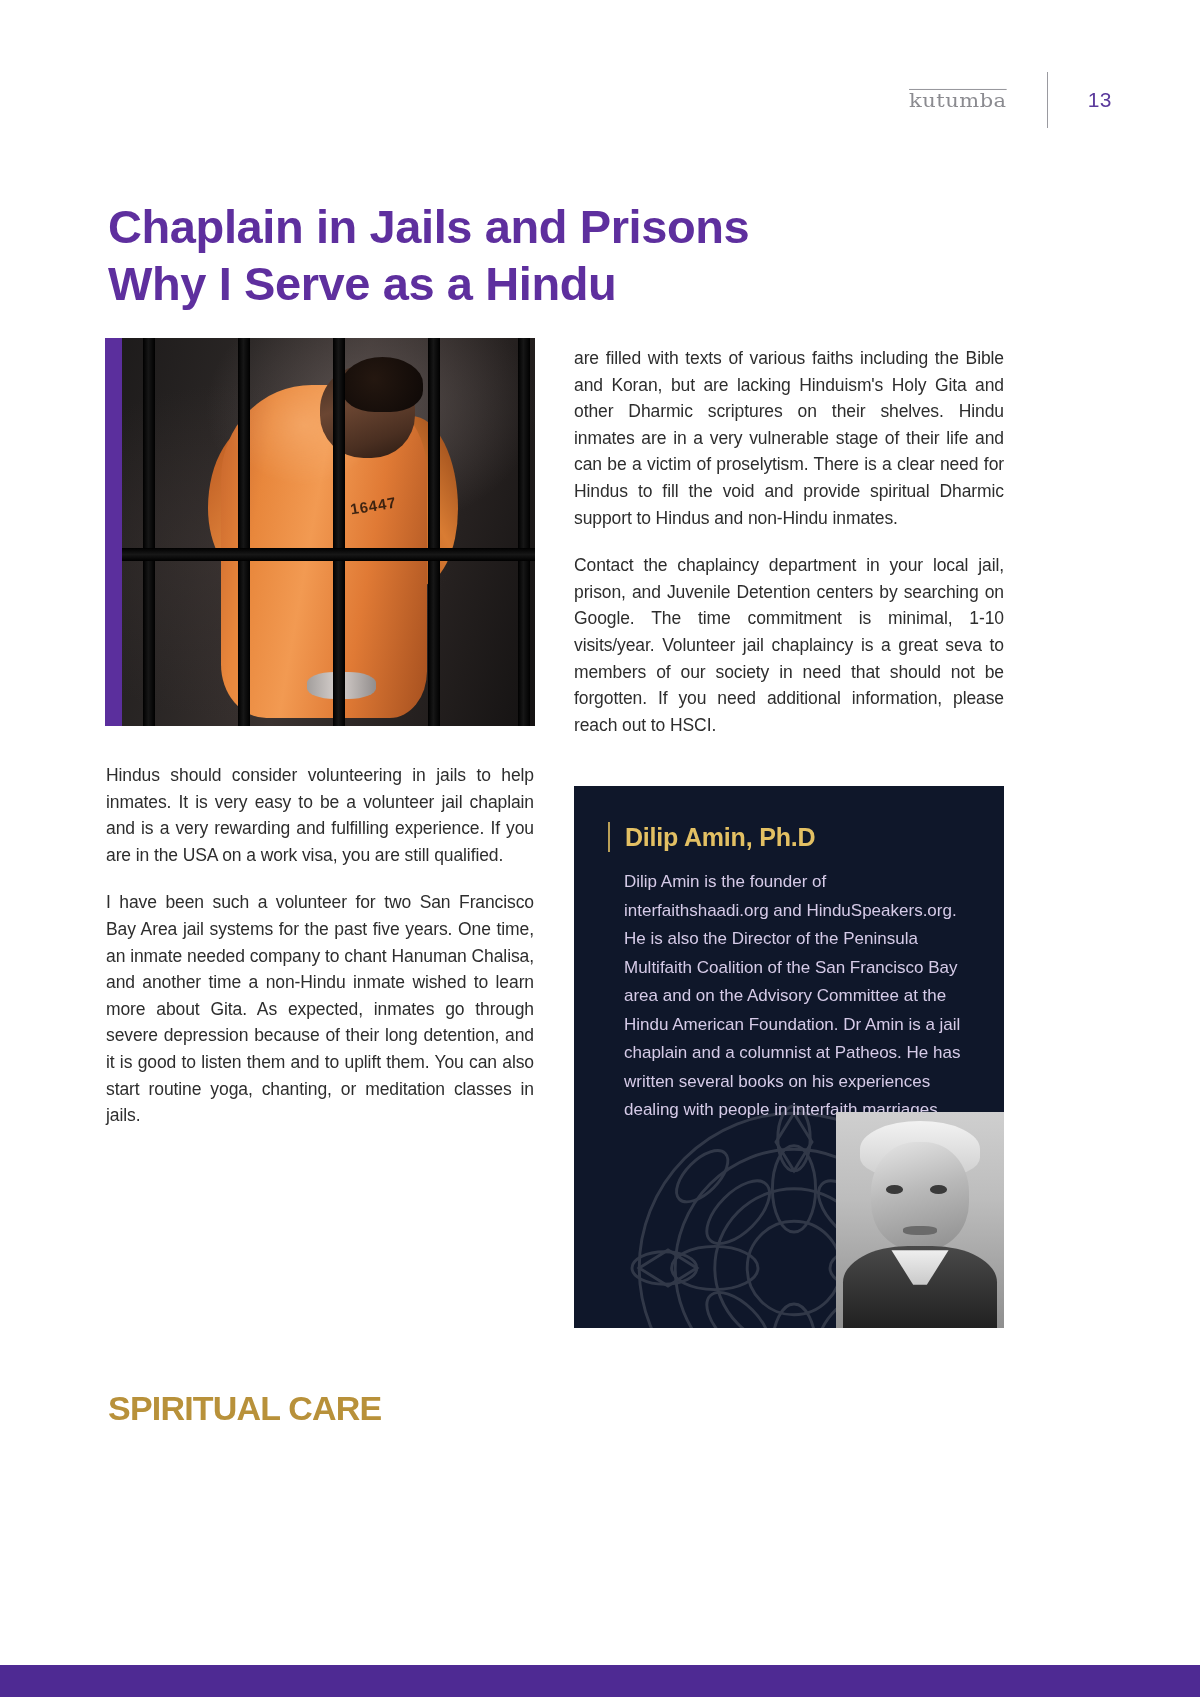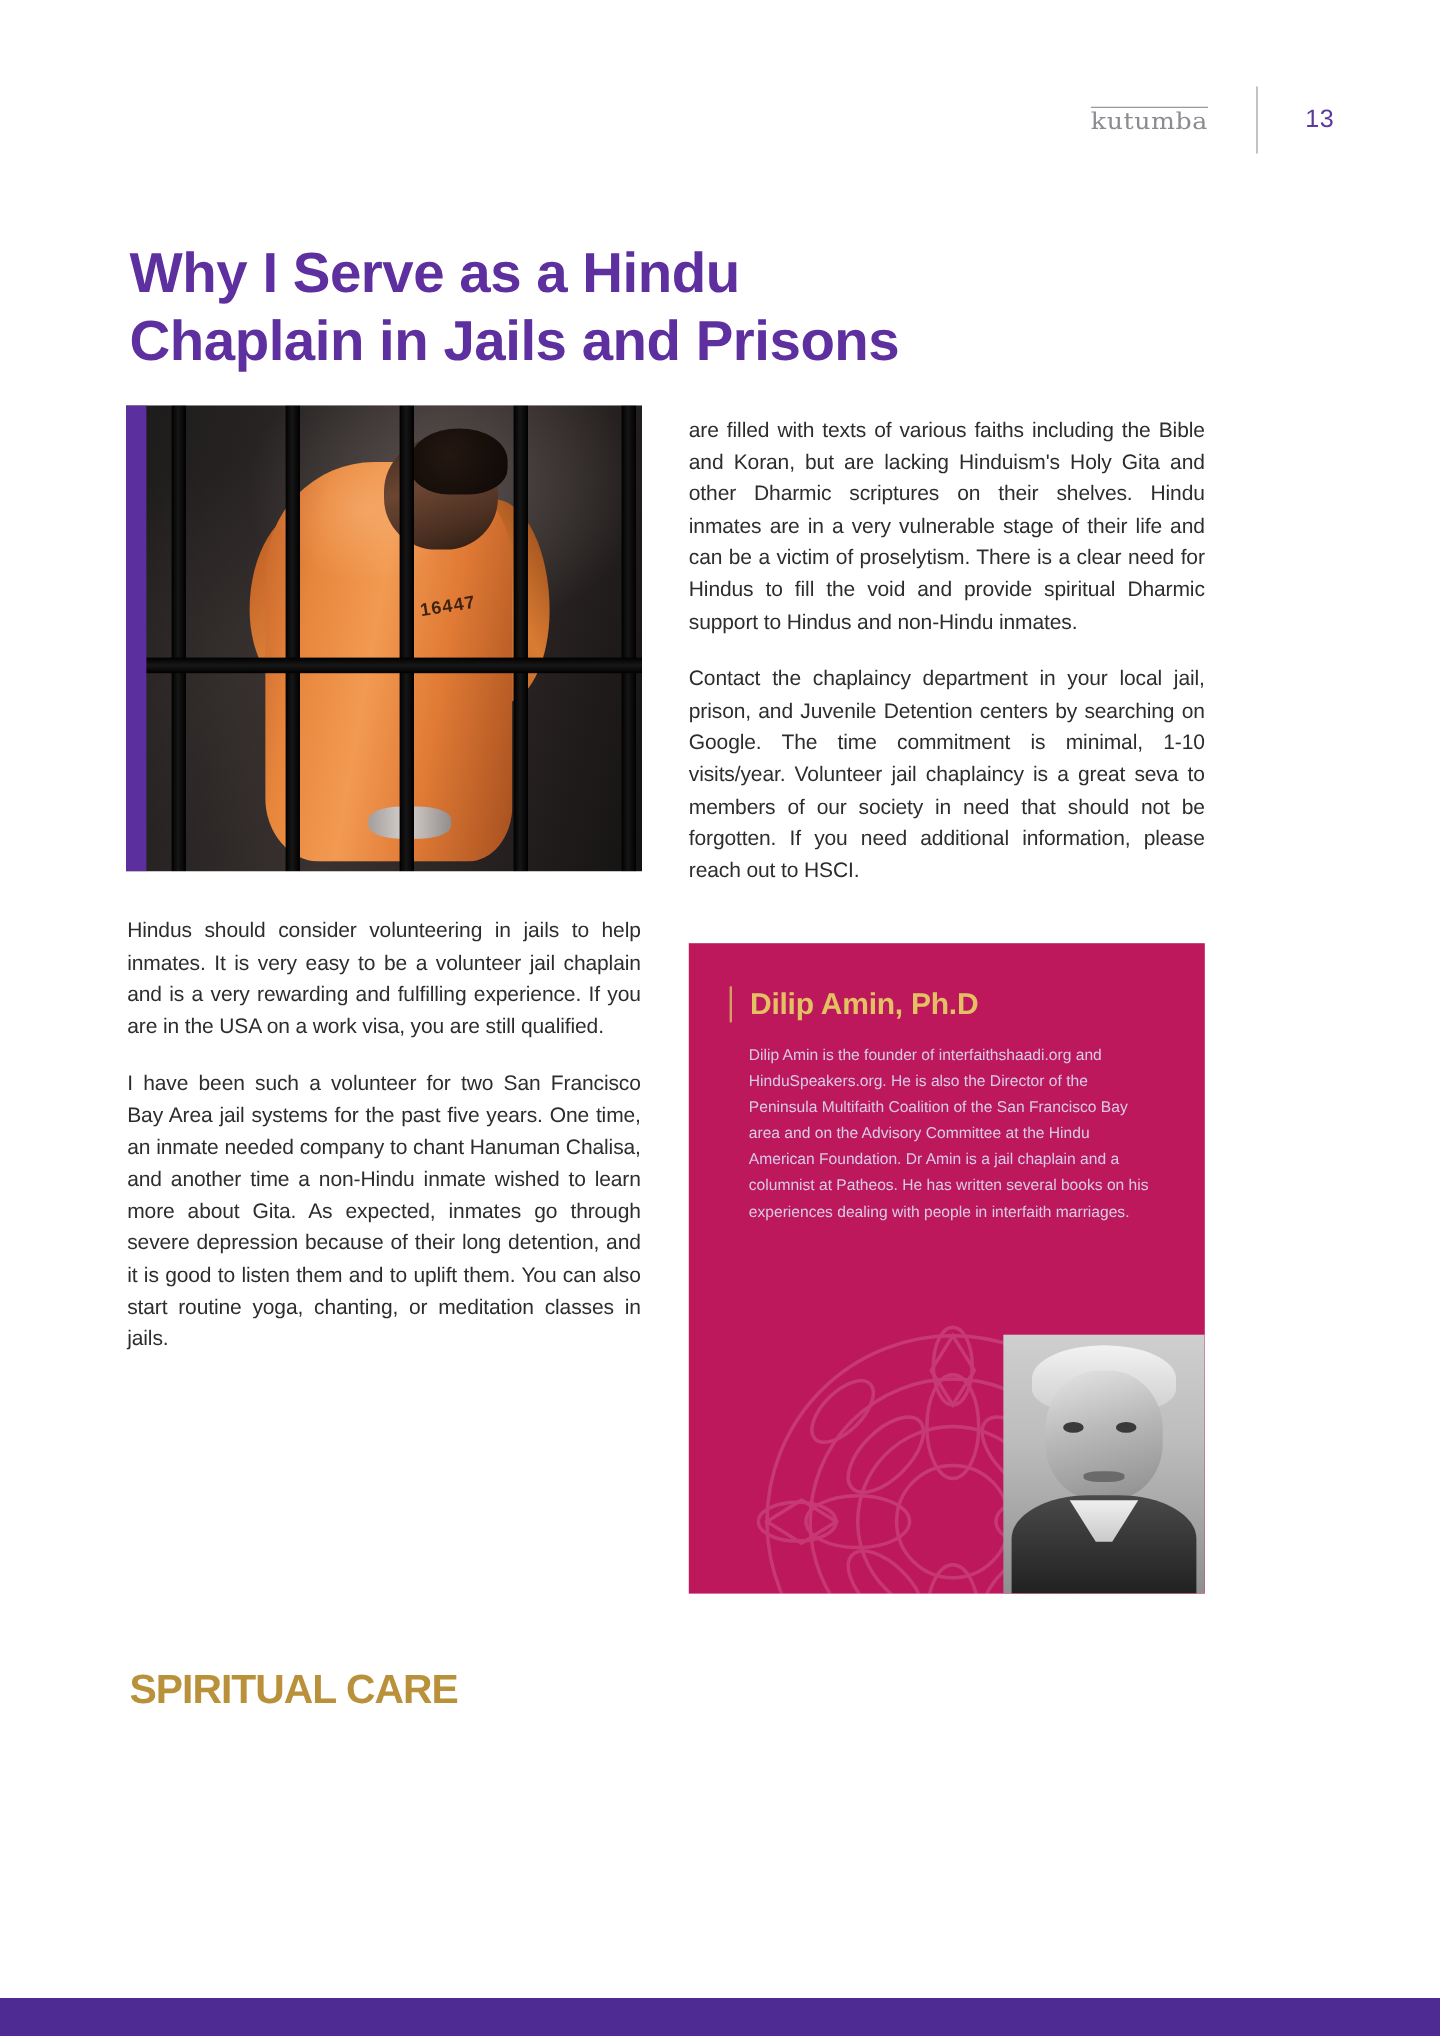--- a/index.html
+++ b/index.html
@@ -182,21 +182,21 @@
   }
   .body-par:last-child { margin-bottom: 0; }
 
   
   .author-card {
     position: absolute;
     left: 574px;
     top: 786px;
     width: 430px;
     height: 542px;
-    background: #be185d;
+    background: #0f172a;
     overflow: hidden;
   }
   .mandala {
     position: absolute;
     left: 40px;
     bottom: -120px;
     width: 360px;
     height: 360px;
     opacity: 0.14;
     pointer-events: none;
@@ -219,21 +219,21 @@
     font-size: 25px;
     font-weight: 700;
     color: #e3c063;
     letter-spacing: -0.2px;
   }
   .author-bio {
     position: absolute;
     left: 50px;
     top: 82px;
     width: 340px;
-    font-size: 13px;
+    font-size: 17px;
     line-height: 1.68;
     color: #d6cbe8;
   }
   .author-photo {
     position: absolute;
     right: 0;
     bottom: 0;
     width: 168px;
     height: 216px;
     overflow: hidden;
@@ -329,22 +329,22 @@
 </head>
 <body>
 
 <div class="page-header">
   <div class="brand-mark">kutumba</div>
   <div class="header-divider"></div>
   <div class="page-number">13</div>
 </div>
 
 <h1 class="article-title">
+  <span class="tline">Chaplain in Jails and Prisons</span>
   <span class="tline">Why I Serve as a Hindu</span>
-  <span class="tline">Chaplain in Jails and Prisons</span>
 </h1>
 
 <figure class="hero-figure">
   <div class="hero-scene">
     <div class="pris-shoulderL"></div>
     <div class="pris-shoulderR"></div>
     <div class="pris-body"></div>
     <div class="pris-head"></div>
     <div class="pris-hair"></div>
     <div class="pris-num">16447</div>

